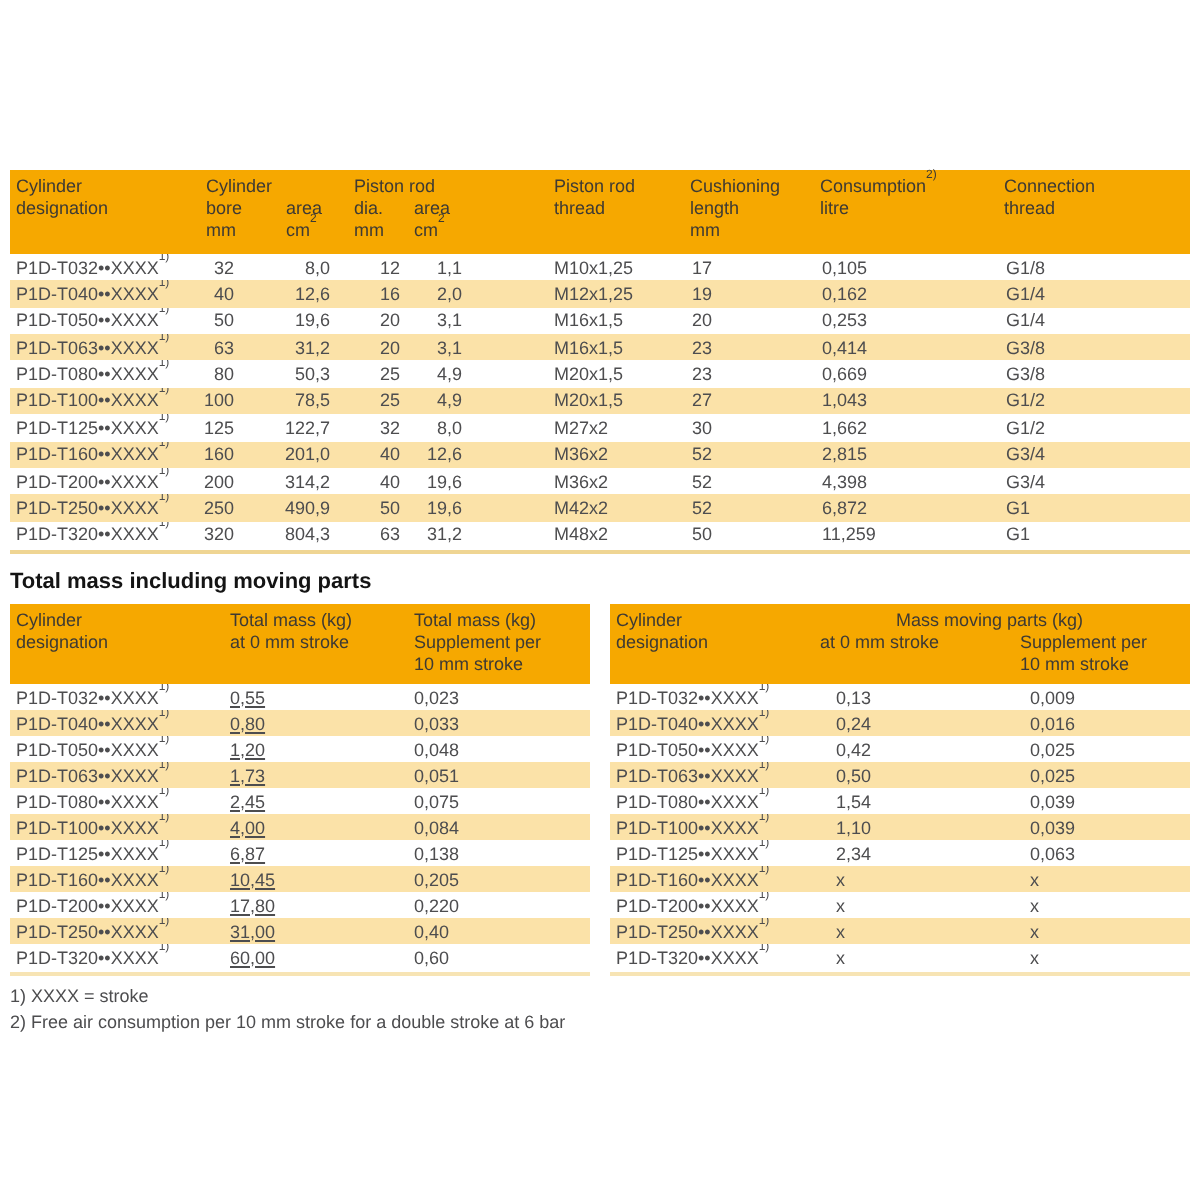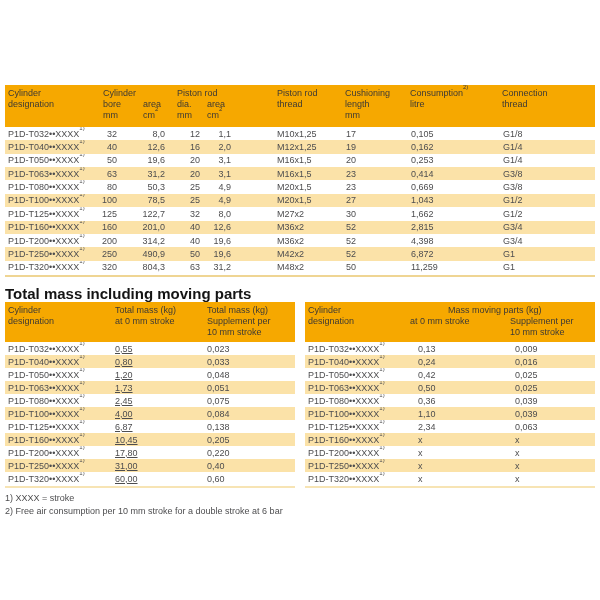--- a/index.html
+++ b/index.html
@@ -45,21 +45,21 @@
   .t-left td:nth-child(3){padding-left:3px;margin-left:41px;}
   .t-right td:nth-child(1){padding-left:3px;}
   .t-right td:nth-child(2){padding-left:8px;}
   .t-right td:nth-child(3){padding-left:5px;}
   .endline{height:2px;margin-top:1px;}
   .endline-main{background:var(--line-main);}
   .endline-sub{background:var(--line-sub);}
   
   #main-section{position:absolute;left:5px;top:85px;width:590px;}
   #title-left,#title-right{
-    position:absolute;top:285px;font-size:15px;font-weight:bold;color:var(--title-text);
+    position:absolute;top:285px;font-size:11px;font-weight:bold;color:var(--title-text);
   }
   #title-left{left:5px;}
   #title-right{left:305px;margin-top:20px;}
   #title-right .normal{font-weight:normal;}
   #left-section{position:absolute;left:5px;top:302px;width:290px;}
   #right-section{position:absolute;left:305px;top:302px;width:290px;}
   #footnotes{position:absolute;left:5px;top:492px;font-size:9px;line-height:13px;color:var(--text);}
 </style>
 </head>
 <body>
@@ -340,21 +340,21 @@
             <td>0,42</td>
             <td>0,025</td>
           </tr>
           <tr>
             <td>P1D-T063••XXXX<sup>1)</sup></td>
             <td>0,50</td>
             <td>0,025</td>
           </tr>
           <tr>
             <td>P1D-T080••XXXX<sup>1)</sup></td>
-            <td>0,36</td>
+            <td>1,54</td>
             <td>0,039</td>
           </tr>
           <tr>
             <td>P1D-T100••XXXX<sup>1)</sup></td>
             <td>1,10</td>
             <td>0,039</td>
           </tr>
           <tr>
             <td>P1D-T125••XXXX<sup>1)</sup></td>
             <td>2,34</td>

